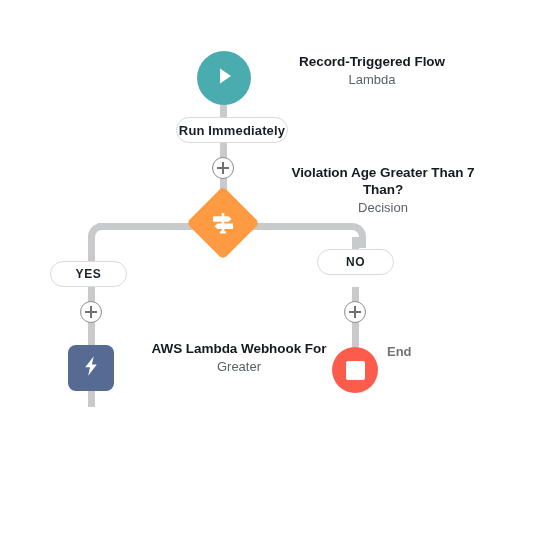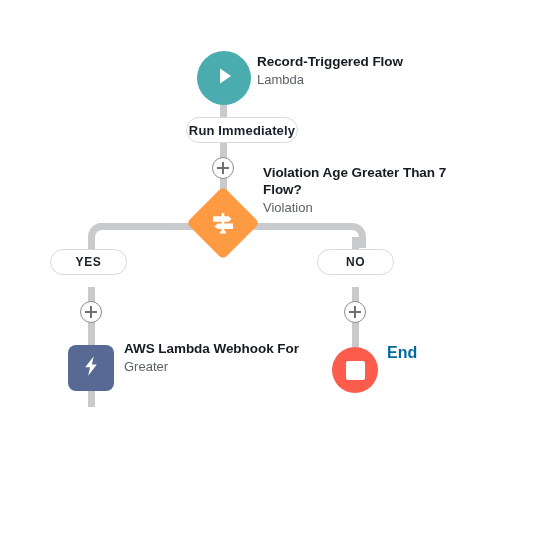--- a/index.html
+++ b/index.html
@@ -10,20 +10,21 @@
   body {
     font-family: "Liberation Sans", sans-serif;
     -webkit-font-smoothing: antialiased;
   }
   #canvas {
     position: relative;
     width: 536px;
     height: 407px;
     background: #ffffff;
     overflow: hidden;
+    text-align: center;
   }
 
   
   .conn {
     position: absolute;
     background: #c9cacb;
   }
   .conn-v { width: 7px; }
   .conn-h { height: 7px; }
 
@@ -158,23 +159,23 @@
     letter-spacing: -0.05px;
   }
   .label-sub {
     font-size: 13px;
     color: #5b6268;
     line-height: 17px;
     margin-top: 1px;
   }
   .label-end {
     position: absolute;
-    font-size: 16px;
+    font-size: 13px;
     font-weight: bold;
-    color: #0369a1;
+    color: #737373;
   }
 </style>
 </head>
 <body>
 
 <div id="canvas">
 
   <div class="conn conn-v" style="left:220px; top:104px; height:22px;"></div>
 
   <div class="conn conn-v" style="left:220px; top:143px; height:16px;"></div>
@@ -203,42 +204,42 @@
       <svg width="26" height="26" viewBox="0 0 26 26">
         <path d="M9 5.4 L20 13 L9 20.6 Z" fill="#ffffff"></path>
       </svg>
     </span>
   </div>
   <div class="label-block" style="left:257px; top:53px; width:230px;">
     <div class="label-title">Record-Triggered Flow</div>
     <div class="label-sub">Lambda</div>
   </div>
 
-  <div class="pill" style="left:186px; top:117px; width:112px;">
+  <div class="pill" style="left:176px; top:117px; width:112px;">
     <span>Run Immediately</span>
   </div>
 
   <div class="plus" style="left:212px; top:157px;"></div>
 
   <div class="node-decision" style="left:197px; top:197px;"></div>
   <div class="decision-icon" style="left:197px; top:197px;">
     <svg width="30" height="30" viewBox="0 0 30 30">
       <rect x="13.7" y="5" width="2.6" height="19" fill="#ffffff"></rect>
       <path d="M5 8.2 H20.5 L23.5 11 L20.5 13.8 H5 Z" fill="#ffffff"></path>
       <path d="M25 15.4 H9.5 L6.5 18.2 L9.5 21 H25 Z" fill="#ffffff"></path>
       <path d="M11.5 25.6 H18.5 L17.3 23 H12.7 Z" fill="#ffffff"></path>
     </svg>
   </div>
   <div class="label-block" style="left:263px; top:164px; width:240px;">
     <div class="label-title">Violation Age Greater Than 7</div>
-    <div class="label-title">Flow?</div>
-    <div class="label-sub">Violation</div>
-  </div>
-
-  <div class="pill pill-branch" style="left:50px; top:249px; width:77px;">
+    <div class="label-title">Than?</div>
+    <div class="label-sub">Decision</div>
+  </div>
+
+  <div class="pill pill-branch" style="left:50px; top:261px; width:77px;">
     <span>YES</span>
   </div>
   <div class="pill pill-branch" style="left:317px; top:249px; width:77px;">
     <span>NO</span>
   </div>
 
   <div class="plus" style="left:80px; top:301px;"></div>
   <div class="plus" style="left:344px; top:301px;"></div>
 
   <div class="node-action" style="left:68px; top:345px;">

